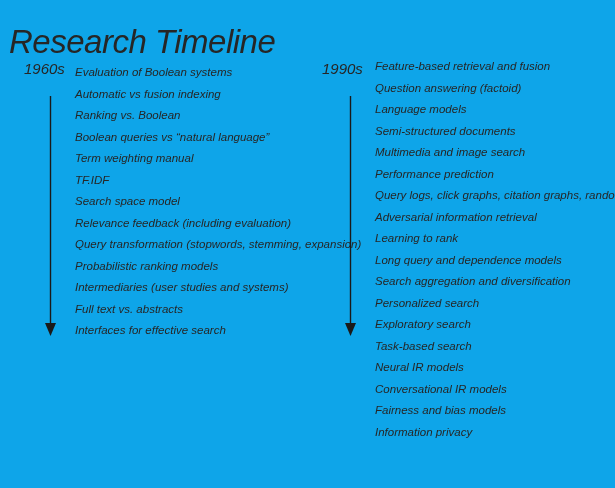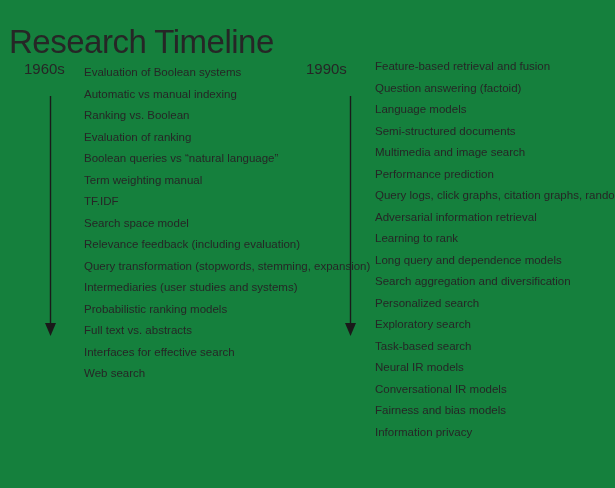--- a/index.html
+++ b/index.html
@@ -3,51 +3,51 @@
 <meta charset="utf-8">
 <style>
   html, body { margin: 0; padding: 0; }
   body {
     width: 615px; height: 488px;
     background: #ffffff;
     font-family: "Liberation Sans", sans-serif;
     position: relative;
     overflow: hidden;
   }
-  .slide { position: absolute; inset: 0; background: #15803d; }
+  .slide { position: absolute; inset: 0; background: #0ea5e9; font-style: italic; }
   .title {
     position: absolute;
     left: 9px; top: 1px;
     font-size: 33px;
     font-weight: 400;
     letter-spacing: -0.5px;
     color: #262626;
     white-space: nowrap;
   }
   .decade {
     position: absolute;
     font-size: 15px;
     color: #262626;
     white-space: nowrap;
   }
   .decade-left  { left: 24px;  top: 60px; }
-  .decade-right { left: 306px; top: 60px; }
+  .decade-right { left: 322px; top: 60px; }
   .arrow {
     position: absolute;
     top: 96px;
     width: 13px; height: 240px;
   }
   .arrow-left  { left: 44px; }
   .arrow-right { left: 344px; }
   .topics {
     position: absolute;
     margin: 0; padding: 0;
     list-style: none;
   }
-  .topics-left  { left: 84px;  top: 62px; }
+  .topics-left  { left: 75px;  top: 62px; }
   .topics-right { left: 375px; top: 56px; }
   .topic {
     height: 21.5px;
     line-height: 21.5px;
     font-size: 11.5px;
     color: #262626;
     white-space: nowrap;
   }
 </style>
 </head>
@@ -59,34 +59,32 @@
 
   <div class="decade decade-left">1960s</div>
 
   <svg class="arrow arrow-left" viewBox="0 0 13 240" xmlns="http://www.w3.org/2000/svg">
     <line x1="6.5" y1="0" x2="6.5" y2="228" stroke-width="1.4" stroke="#1a1a1a"></line>
     <polygon points="6.5,240 1,227 12,227" fill="#1a1a1a"></polygon>
   </svg>
 
   <ul class="topics topics-left">
       <li class="topic">Evaluation of Boolean systems</li>
-      <li class="topic">Automatic vs manual indexing</li>
+      <li class="topic">Automatic vs fusion indexing</li>
       <li class="topic">Ranking vs. Boolean</li>
-      <li class="topic">Evaluation of ranking</li>
       <li class="topic">Boolean queries vs “natural language”</li>
       <li class="topic">Term weighting manual</li>
       <li class="topic">TF.IDF</li>
       <li class="topic">Search space model</li>
       <li class="topic">Relevance feedback (including evaluation)</li>
       <li class="topic">Query transformation (stopwords, stemming, expansion)</li>
+      <li class="topic">Probabilistic ranking models</li>
       <li class="topic">Intermediaries (user studies and systems)</li>
-      <li class="topic">Probabilistic ranking models</li>
       <li class="topic">Full text vs. abstracts</li>
       <li class="topic">Interfaces for effective search</li>
-      <li class="topic">Web search</li>
     </ul>
 
   <div class="decade decade-right">1990s</div>
 
   <svg class="arrow arrow-right" viewBox="0 0 13 240" xmlns="http://www.w3.org/2000/svg">
     <line x1="6.5" y1="0" x2="6.5" y2="228" stroke-width="1.4" stroke="#1a1a1a"></line>
     <polygon points="6.5,240 1,227 12,227" fill="#1a1a1a"></polygon>
   </svg>
 
   <ul class="topics topics-right">

